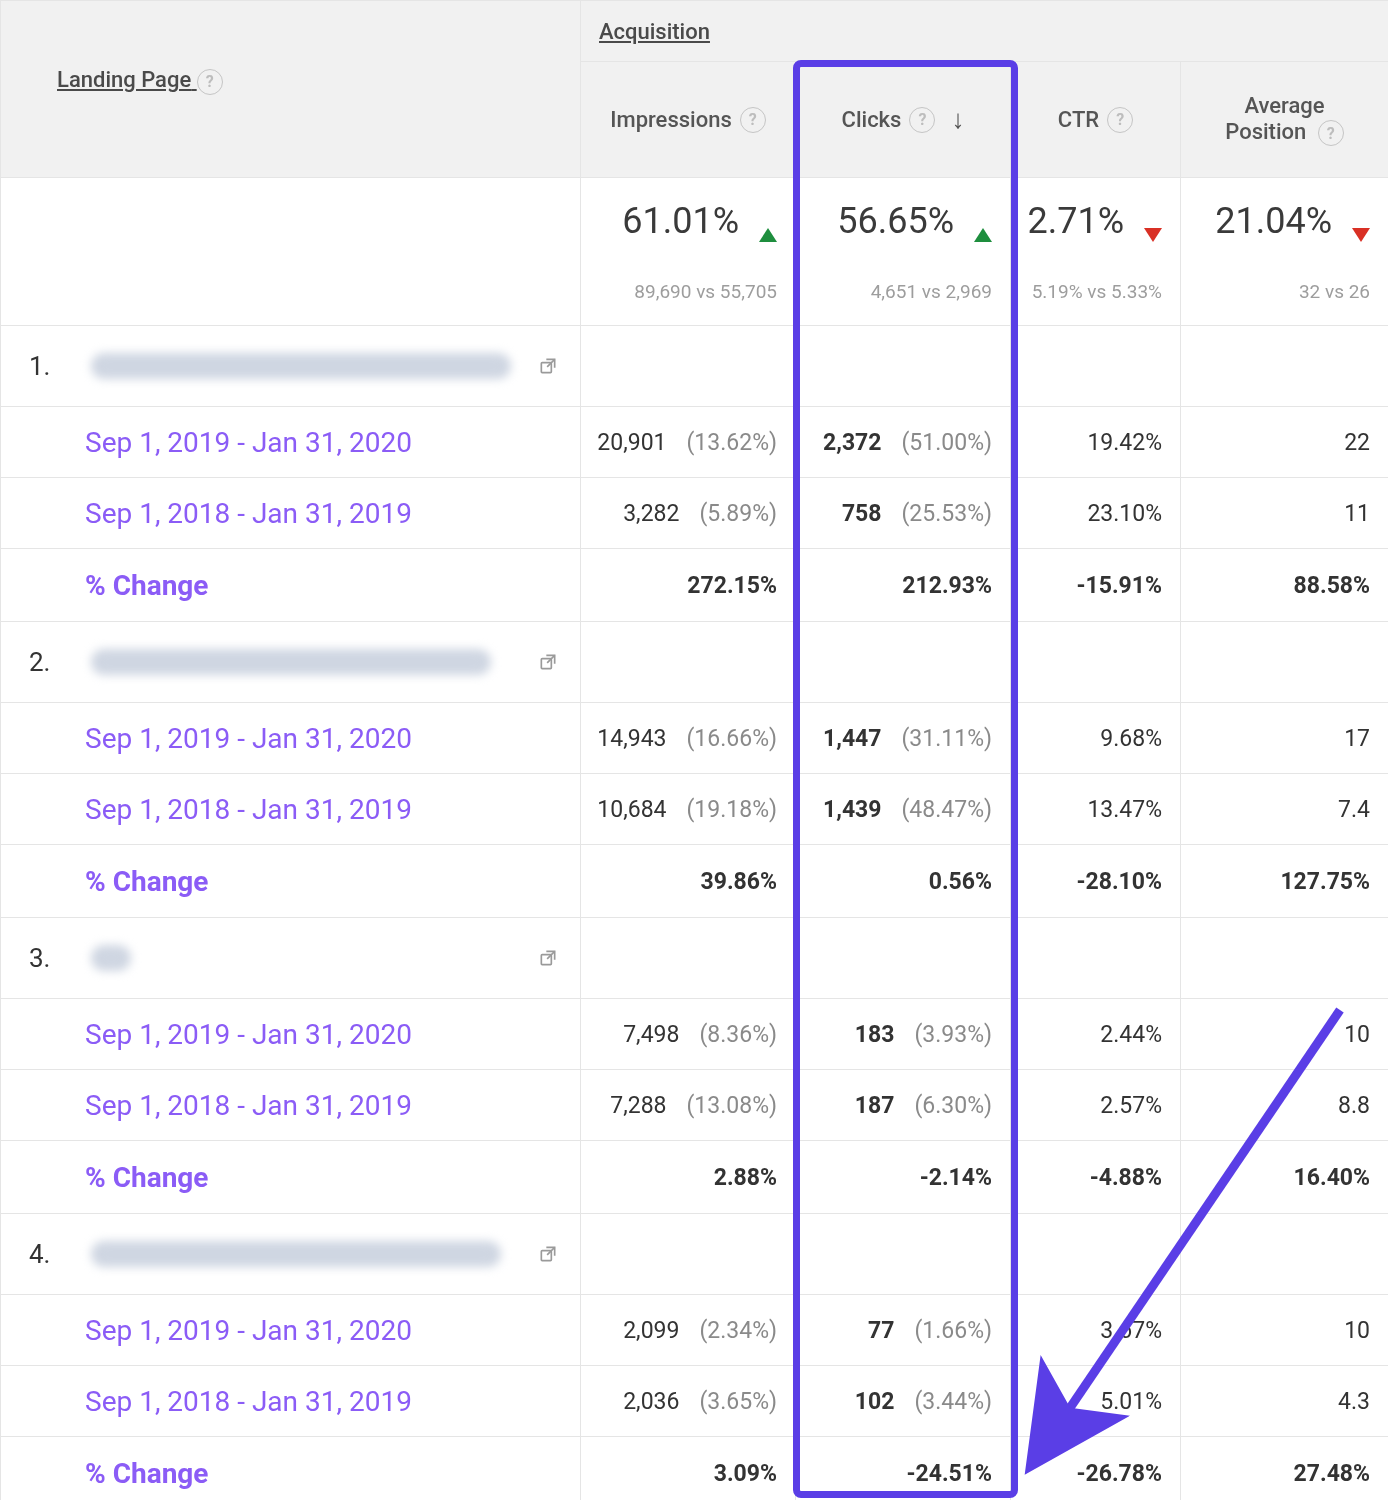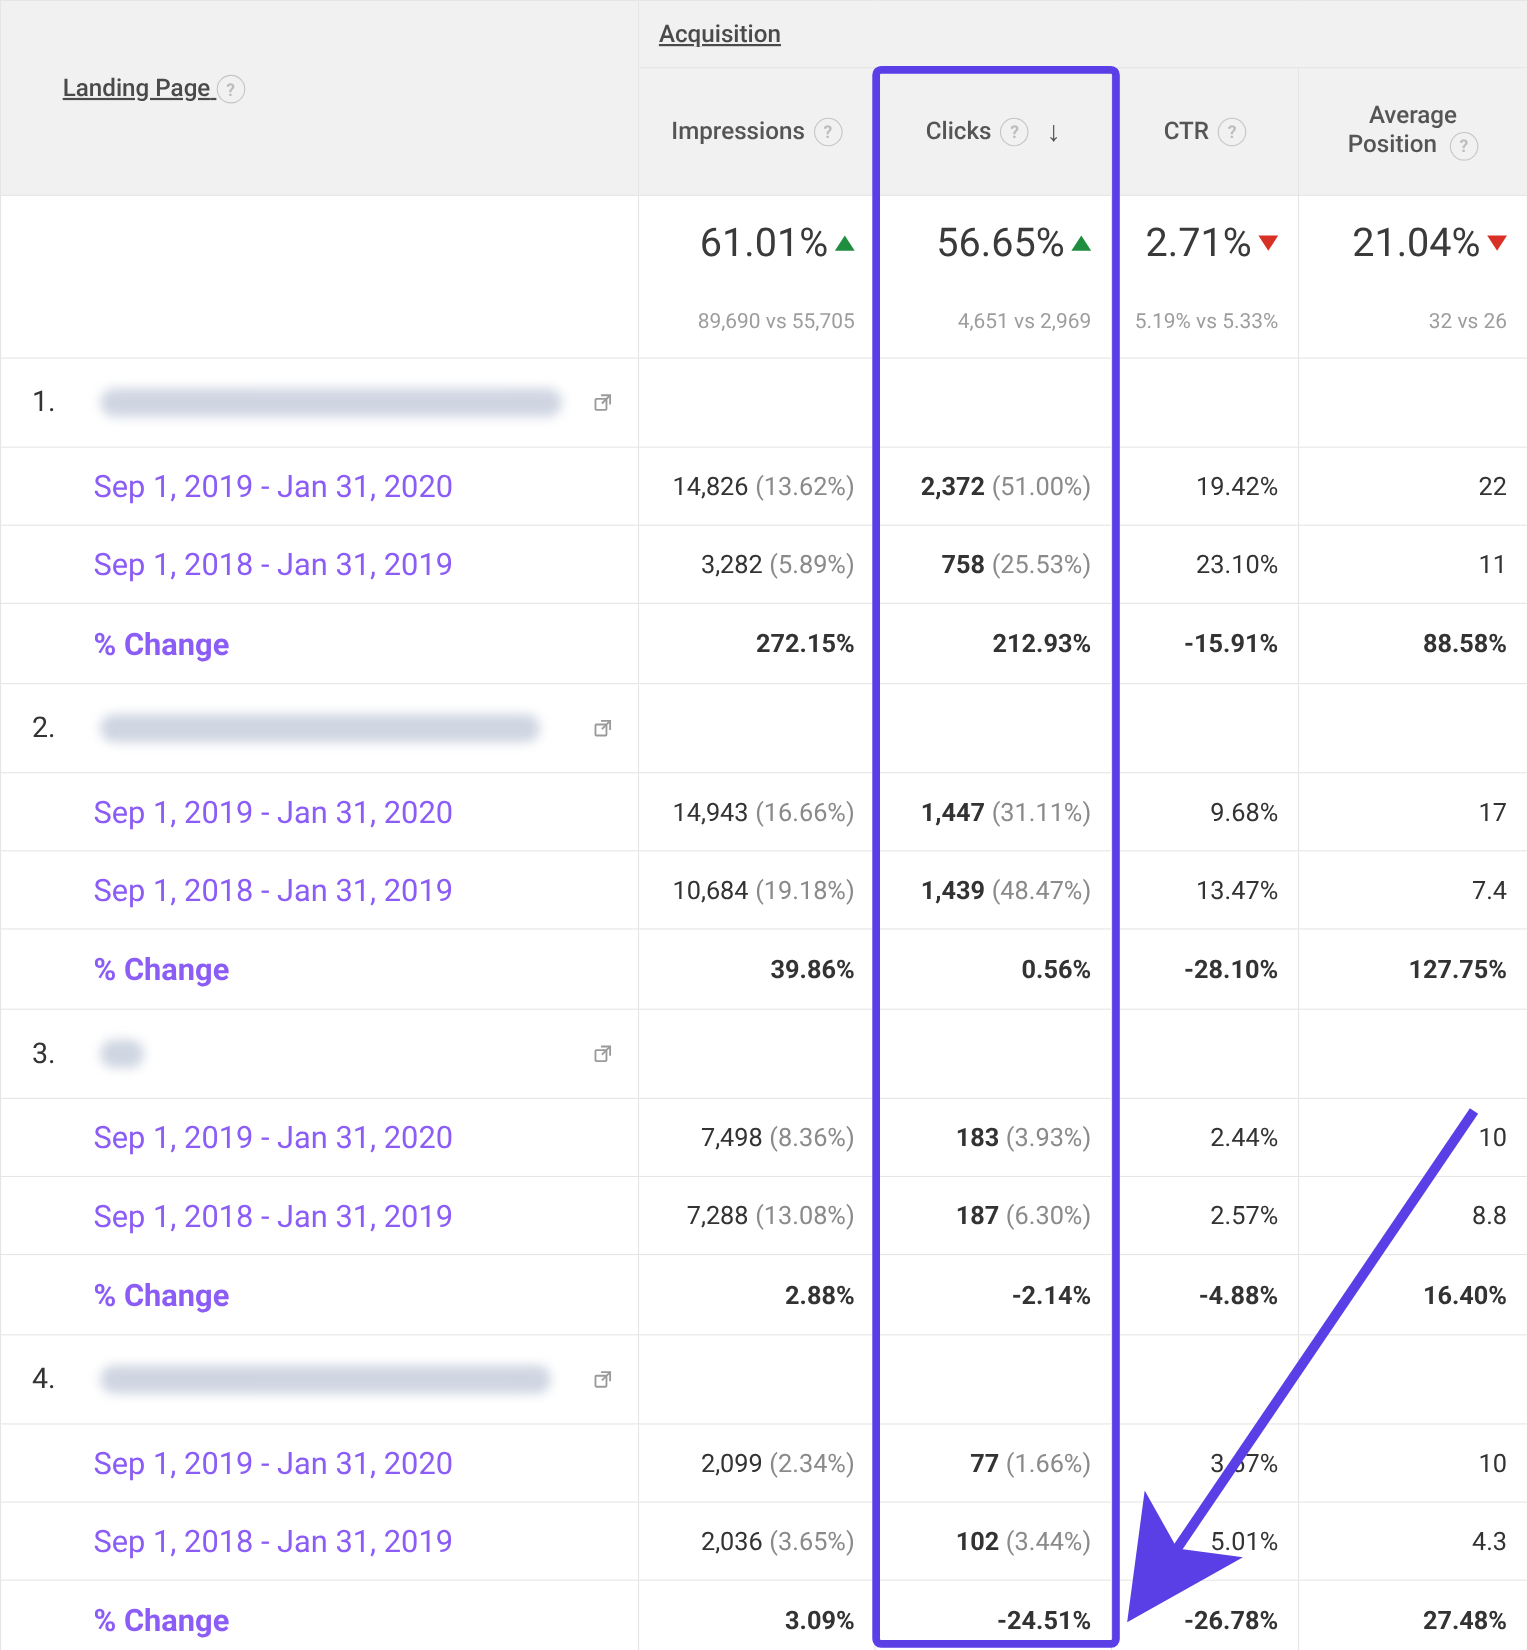--- a/index.html
+++ b/index.html
@@ -26,42 +26,42 @@
   .th-col{height:115px;text-align:center;font-size:22px;color:#555;padding:0 10px;}
   .th-col .col-inner{display:inline-flex;align-items:center;gap:8px;justify-content:center;}
   .th-col .two-line{line-height:1.2;}
 
   .help{display:inline-flex;width:24px;height:24px;border-radius:50%;border:1.5px solid #c5c5c5;color:#bdbdbd;font-size:16px;align-items:center;justify-content:center;font-weight:700;}
   .sort-arrow{font-size:26px;color:#555;margin-left:8px;}
 
   
   .summary td{height:125px;vertical-align:top;padding-top:22px;}
   .summary .metric{text-align:right;padding-right:18px;}
-  .pct{font-size:36px;font-weight:400;color:#3a3a3a;display:inline-flex;align-items:center;gap:6px;}
+  .pct{font-size:36px;font-weight:400;color:#3a3a3a;display:inline-flex;align-items:flex-end;gap:20px;}
   .arrow-up{width:0;height:0;border-left:9px solid transparent;border-right:9px solid transparent;border-bottom:14px solid var(--green);display:inline-block;}
   .arrow-down{width:0;height:0;border-left:9px solid transparent;border-right:9px solid transparent;border-top:14px solid var(--red);display:inline-block;}
   .sub{font-size:19px;color:var(--muted2);padding-top:4px;margin-top:34px;}
 
   
   tbody tr.header-row td{height:80px;}
   tbody tr.data-row td{height:70px;}
   tbody tr.change-row td{height:72px;font-weight:700;}
 
   .lp-cell{position:relative;padding-left:30px!important;}
   .idx{position:absolute;left:28px;top:50%;transform:translateY(-50%);font-size:26px;color:#333;}
   .blur-text{display:inline-block;height:26px;border-radius:13px;background:var(--blur);filter:blur(5px);vertical-align:middle;margin-left:60px;}
   .ext-icon{position:absolute;right:22px;top:50%;transform:translateY(-50%);width:20px;height:20px;}
   .ext-icon svg{width:20px;height:20px;stroke:#9a9a9a;fill:none;stroke-width:2;}
 
   .label-cell{padding-left:84px!important;font-size:28px;color:#8b5cf6;}
   .change-row .label-cell{font-weight:700;}
 
   .num-cell{text-align:right;padding-right:18px!important;font-size:23px;color:#333;white-space:nowrap;}
   .num-cell .main{font-weight:700;}
-  .num-cell .paren{color:var(--muted);font-weight:400;margin-left:6px;}
+  .num-cell .paren{color:var(--muted);font-weight:400;margin-left:20px;}
   .num-cell.plain .main{font-weight:400;}
 
   
   .overlay{position:absolute;pointer-events:none;}
   .hl-box{position:absolute;border:7px solid var(--highlight);border-radius:8px;box-sizing:border-box;}
   .hl-arrow{position:absolute;}
 
   .table-container{position:relative;}
 </style>
 </head>
@@ -163,21 +163,21 @@
                   <path d="M20 4 L11 13"></path>
                 </svg></span>
        </td>
        <td></td>
             <td></td>
             <td></td>
             <td></td>
      </tr>
           <tr class="data-row">
        <td class="label-cell">Sep 1, 2019 - Jan 31, 2020</td>
-       <td class="num-cell plain"><span class="main">14,826</span><span class="paren">(13.62%)</span></td>
+       <td class="num-cell plain"><span class="main">20,901</span><span class="paren">(13.62%)</span></td>
        <td class="num-cell"><span class="main">2,372</span><span class="paren">(51.00%)</span></td>
        <td class="num-cell plain"><span class="main">19.42%</span></td>
        <td class="num-cell plain"><span class="main">22</span></td>
      </tr>
           <tr class="data-row">
        <td class="label-cell">Sep 1, 2018 - Jan 31, 2019</td>
        <td class="num-cell plain"><span class="main">3,282</span><span class="paren">(5.89%)</span></td>
        <td class="num-cell"><span class="main">758</span><span class="paren">(25.53%)</span></td>
        <td class="num-cell plain"><span class="main">23.10%</span></td>
        <td class="num-cell plain"><span class="main">11</span></td>

